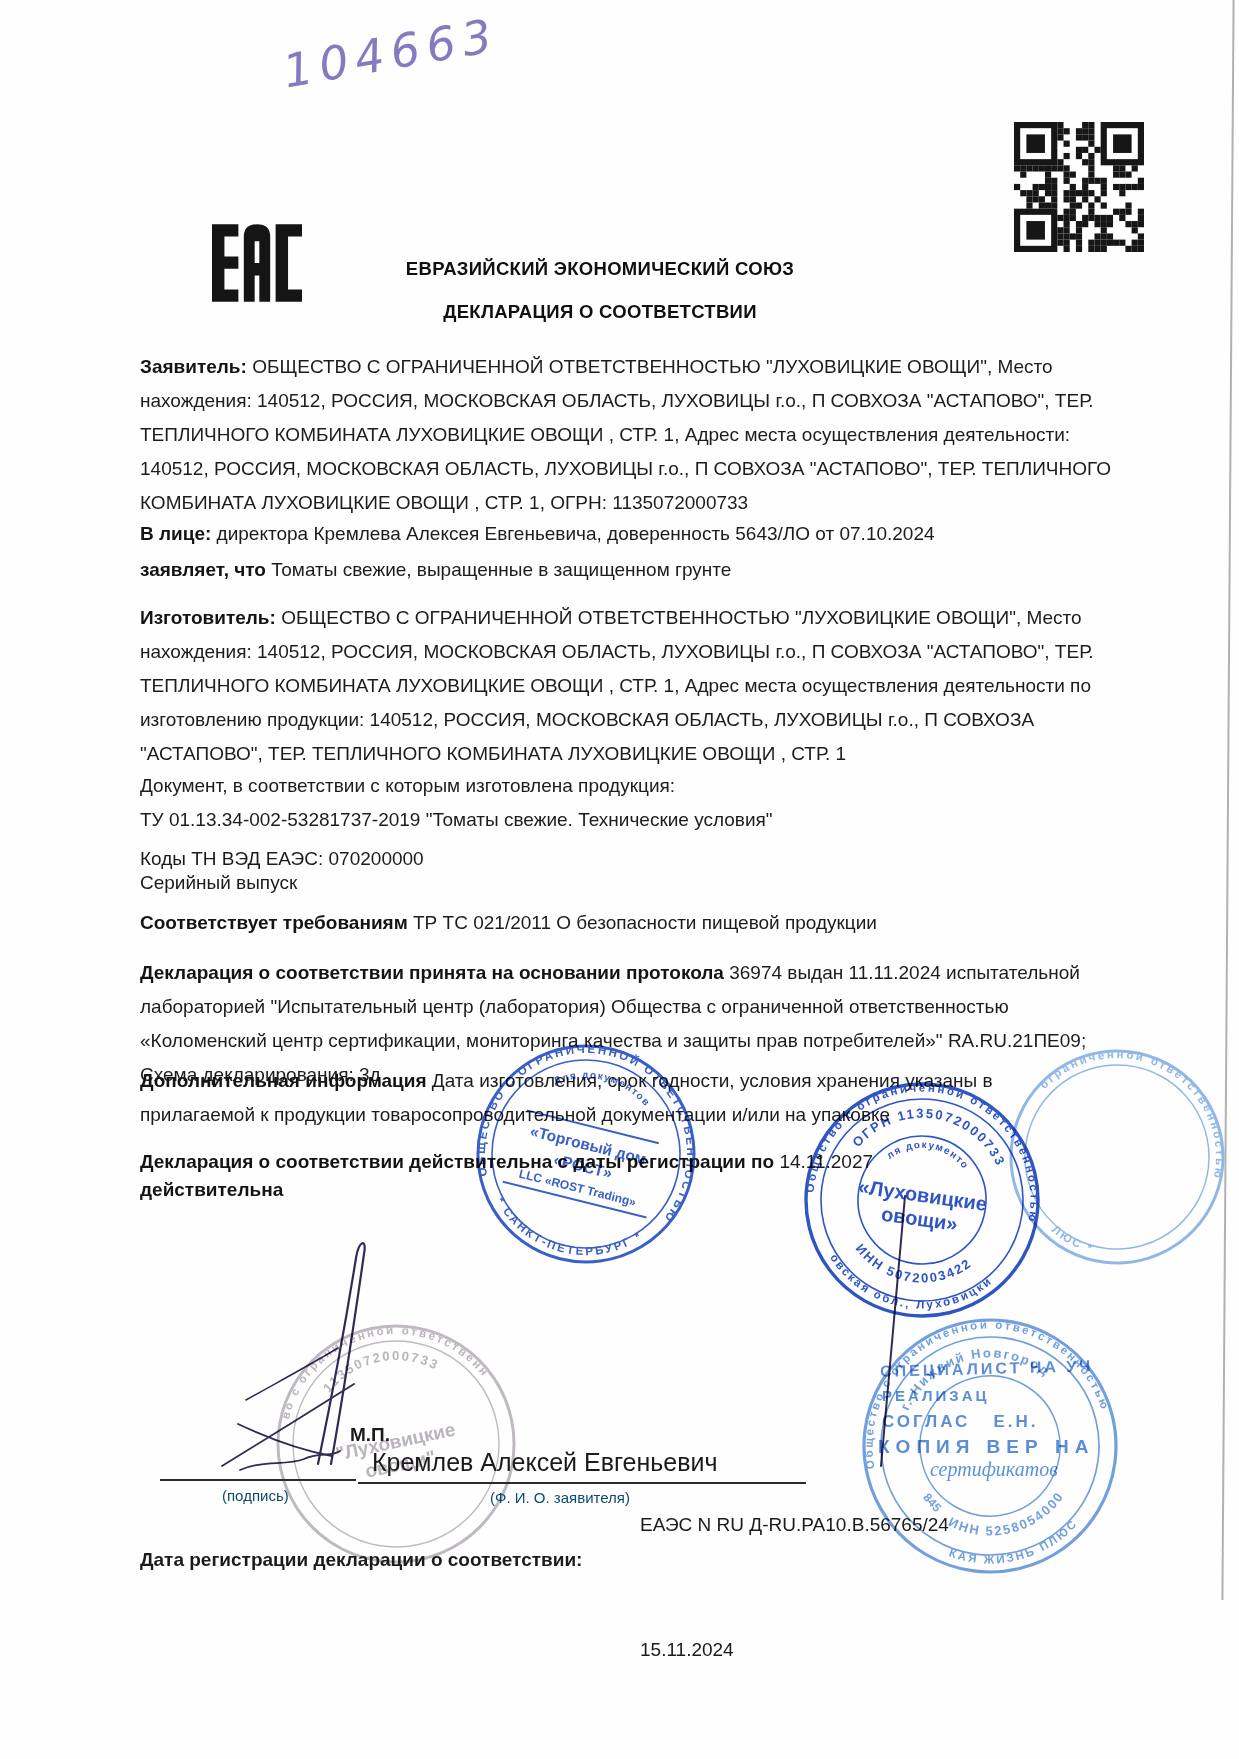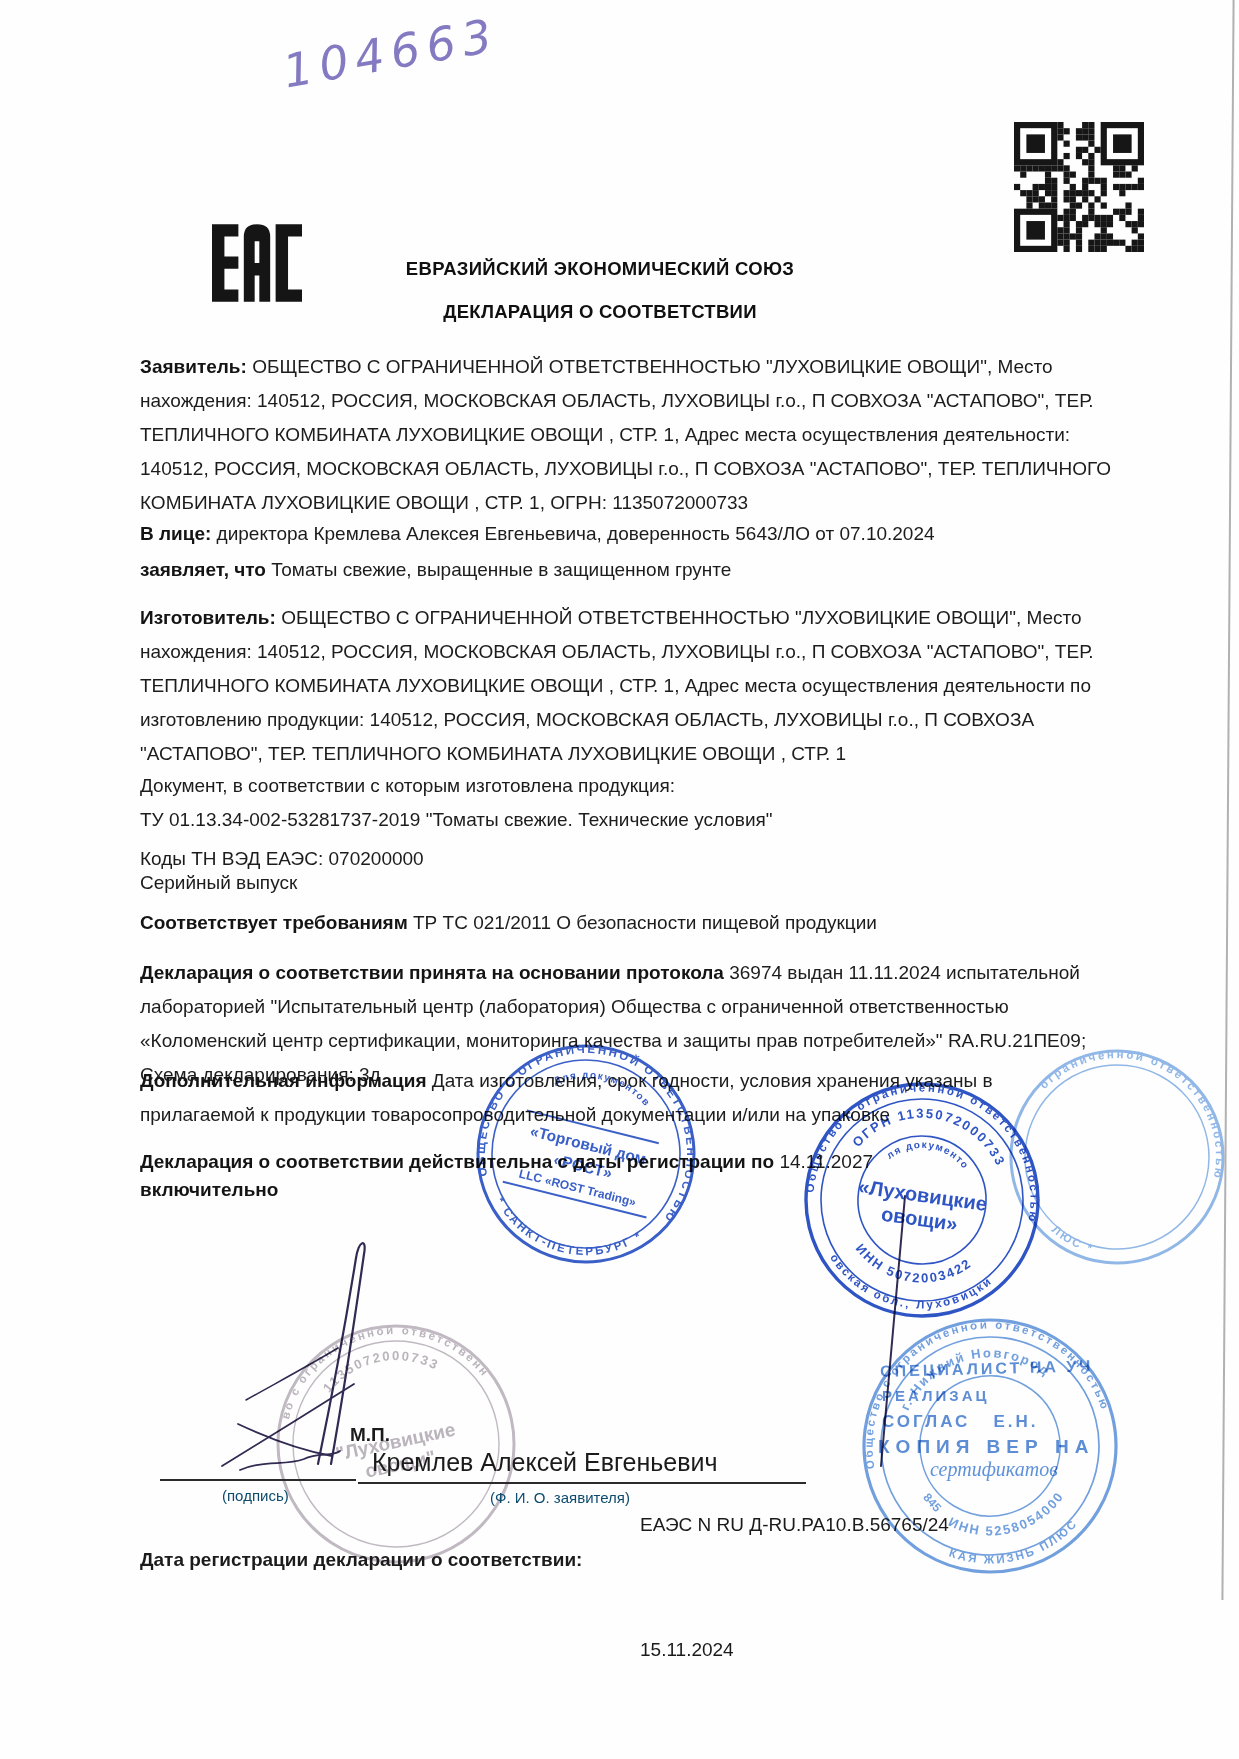--- a/index.html
+++ b/index.html
@@ -224,21 +224,21 @@
 
   <div class="para" style="top:842px;">Коды ТН ВЭД ЕАЭС: 070200000</div>
   <div class="para" style="top:866px;">Серийный выпуск</div>
 
   <div class="para" style="top:906px;"><b>Соответствует требованиям</b><span>   ТР ТС 021/2011 О безопасности пищевой продукции</span></div>
 
   <div class="para" style="top:956px;"><b>Декларация о соответствии принята на основании протокола</b><span> 36974 выдан 11.11.2024 испытательной лабораторией "Испытательный центр (лаборатория) Общества с ограниченной ответственностью  «Коломенский центр сертификации, мониторинга качества и защиты прав потребителей»" RA.RU.21ПЕ09; Схема декларирования: 3д</span></div>
 
   <div class="para" style="top:1064px;"><b>Дополнительная информация</b><span> Дата изготовления, срок годности, условия хранения указаны в прилагаемой к продукции товаросопроводительной документации и/или на упаковке</span></div>
 
-  <div class="para" style="top:1148px;line-height:28px;"><b>Декларация о соответствии действительна с даты регистрации по</b> <span>14.11.2027</span><br><b>включительно</b></div>
+  <div class="para" style="top:1148px;line-height:28px;"><b>Декларация о соответствии действительна с даты регистрации по</b> <span>14.11.2027</span><br><b>действительна</b></div>
 
   <svg class="stamp" style="left:468px;top:1036px;width:236px;height:236px;transform:rotate(14deg);" viewBox="-118 -118 236 236">
     <g fill="none" stroke="#3a5fc8">
       <circle r="108" stroke-width="3"></circle>
       <circle r="94" stroke-width="1.6"></circle>
       <line x1="-68" y1="-28" x2="68" y2="-28" stroke-width="2"></line>
       <line x1="-74" y1="47" x2="74" y2="47" stroke-width="2"></line>
     </g>
     <defs>
       <path id="rostTop" d="M -71.4 71.4 A 101 101 0 1 1 71.4 71.4"></path>

